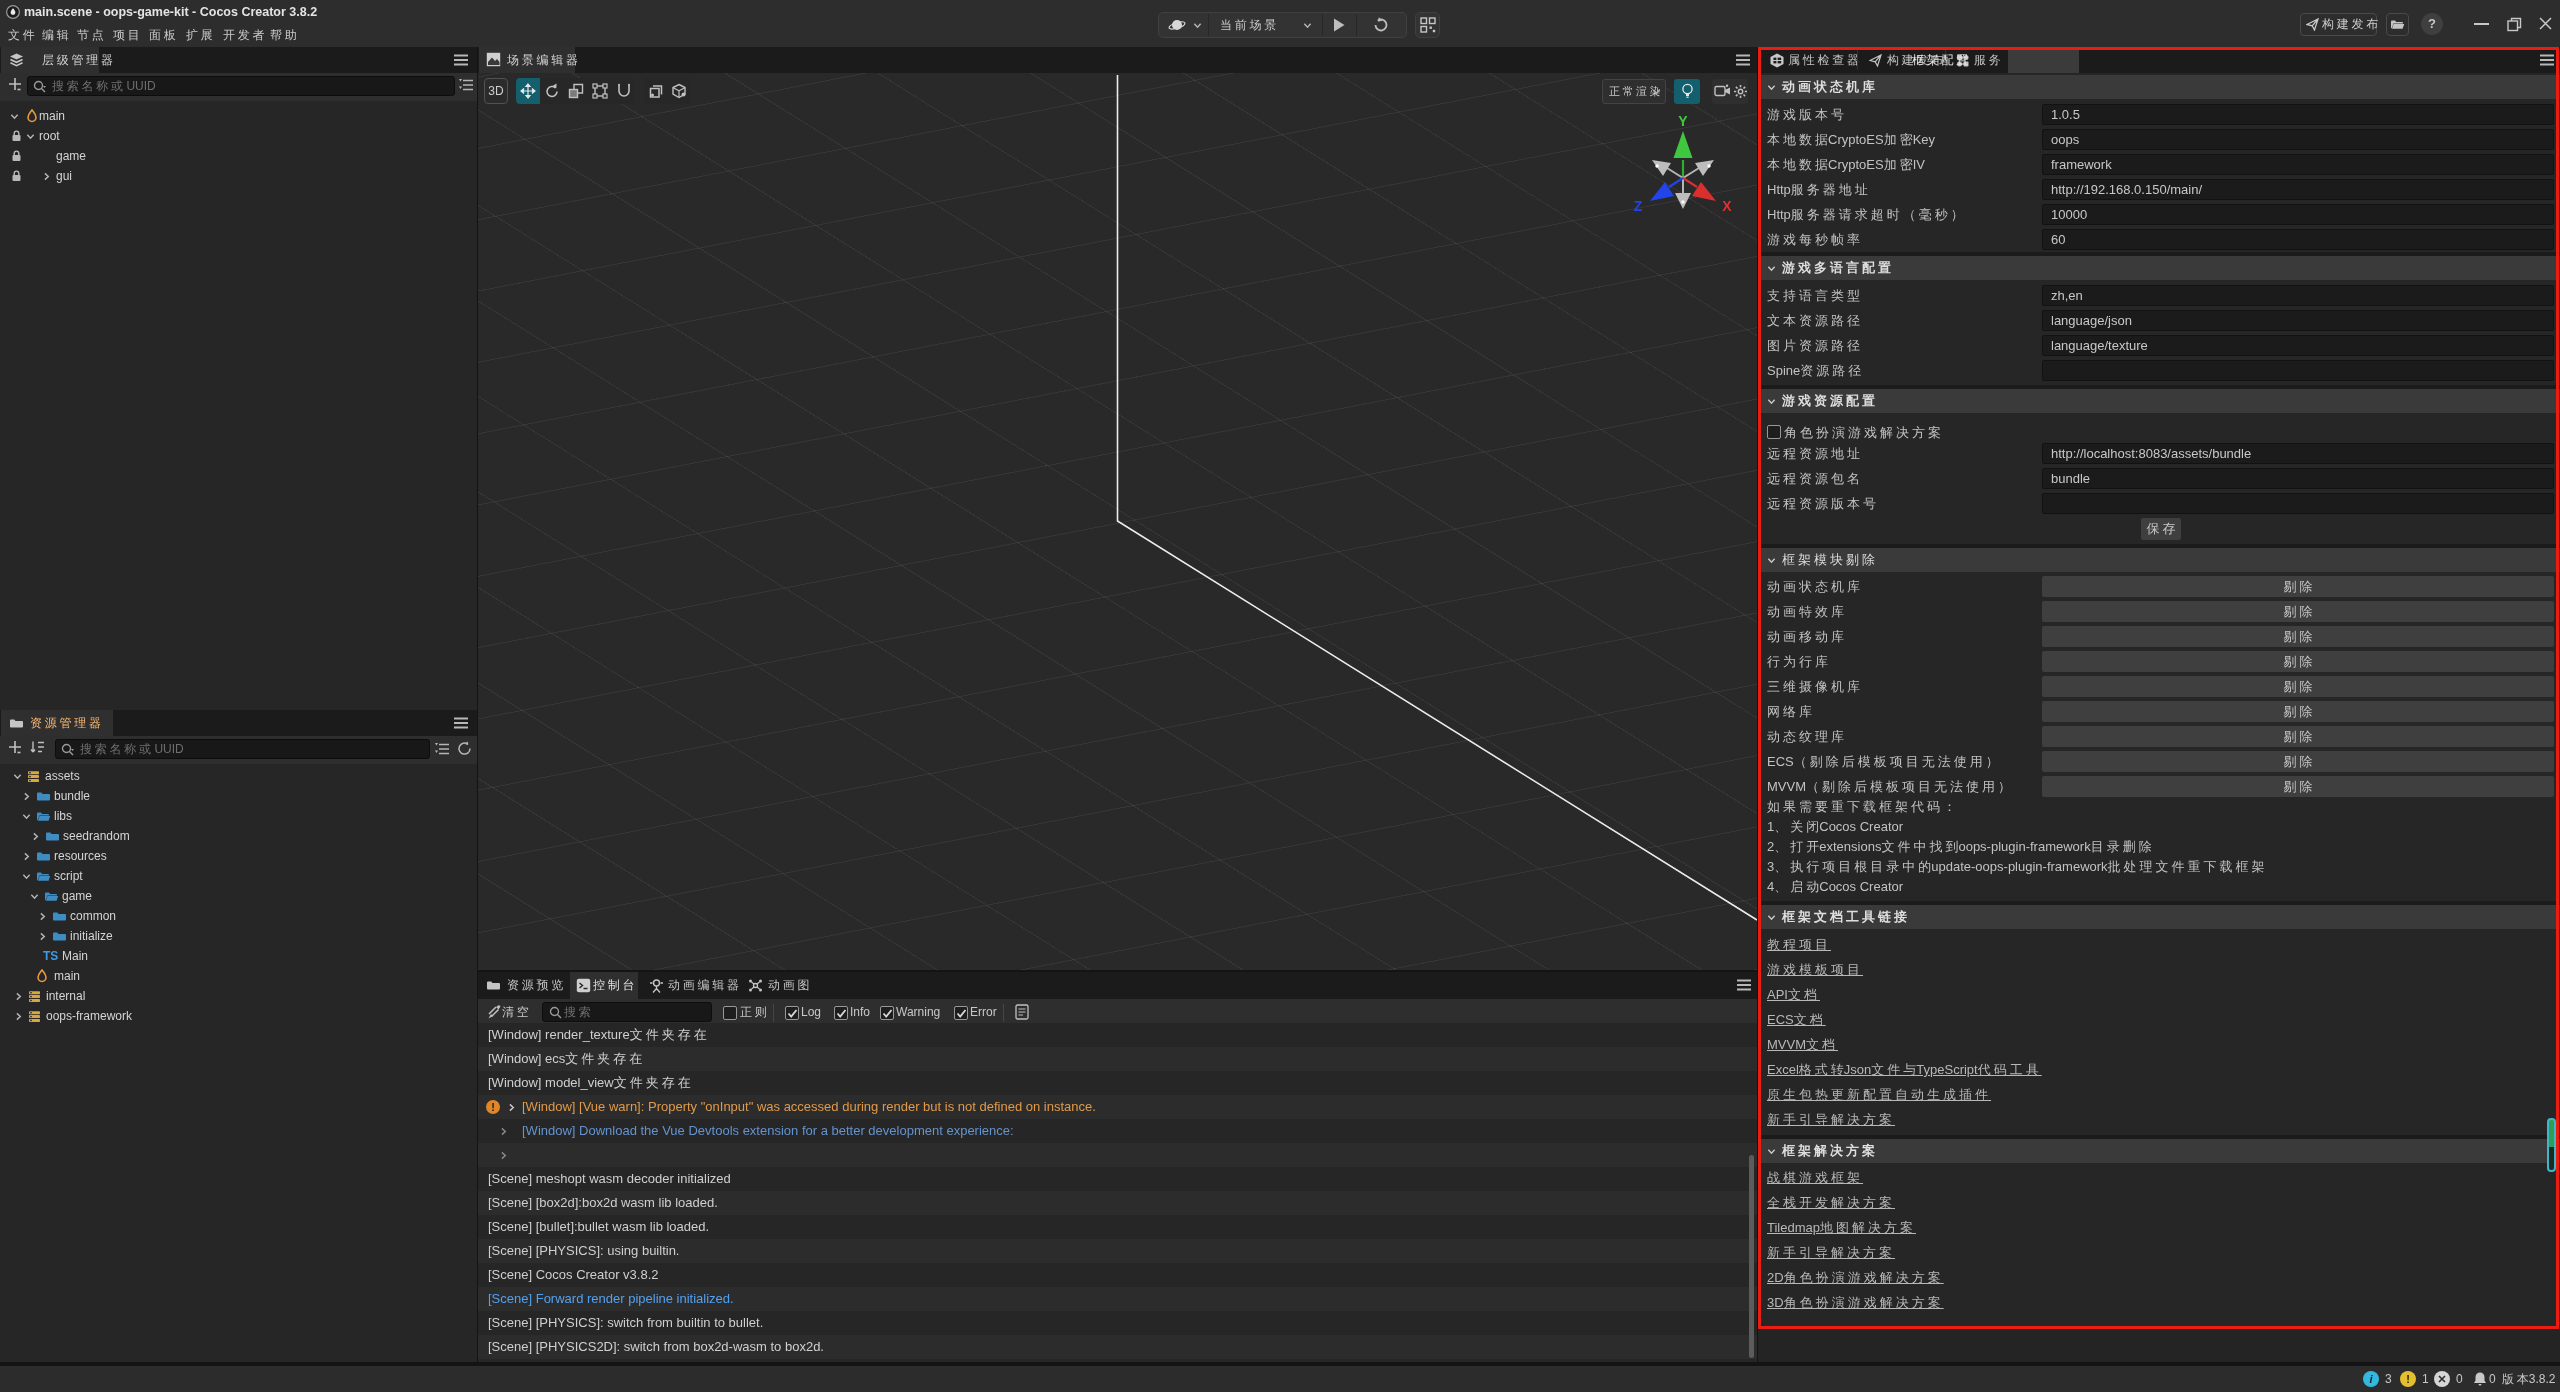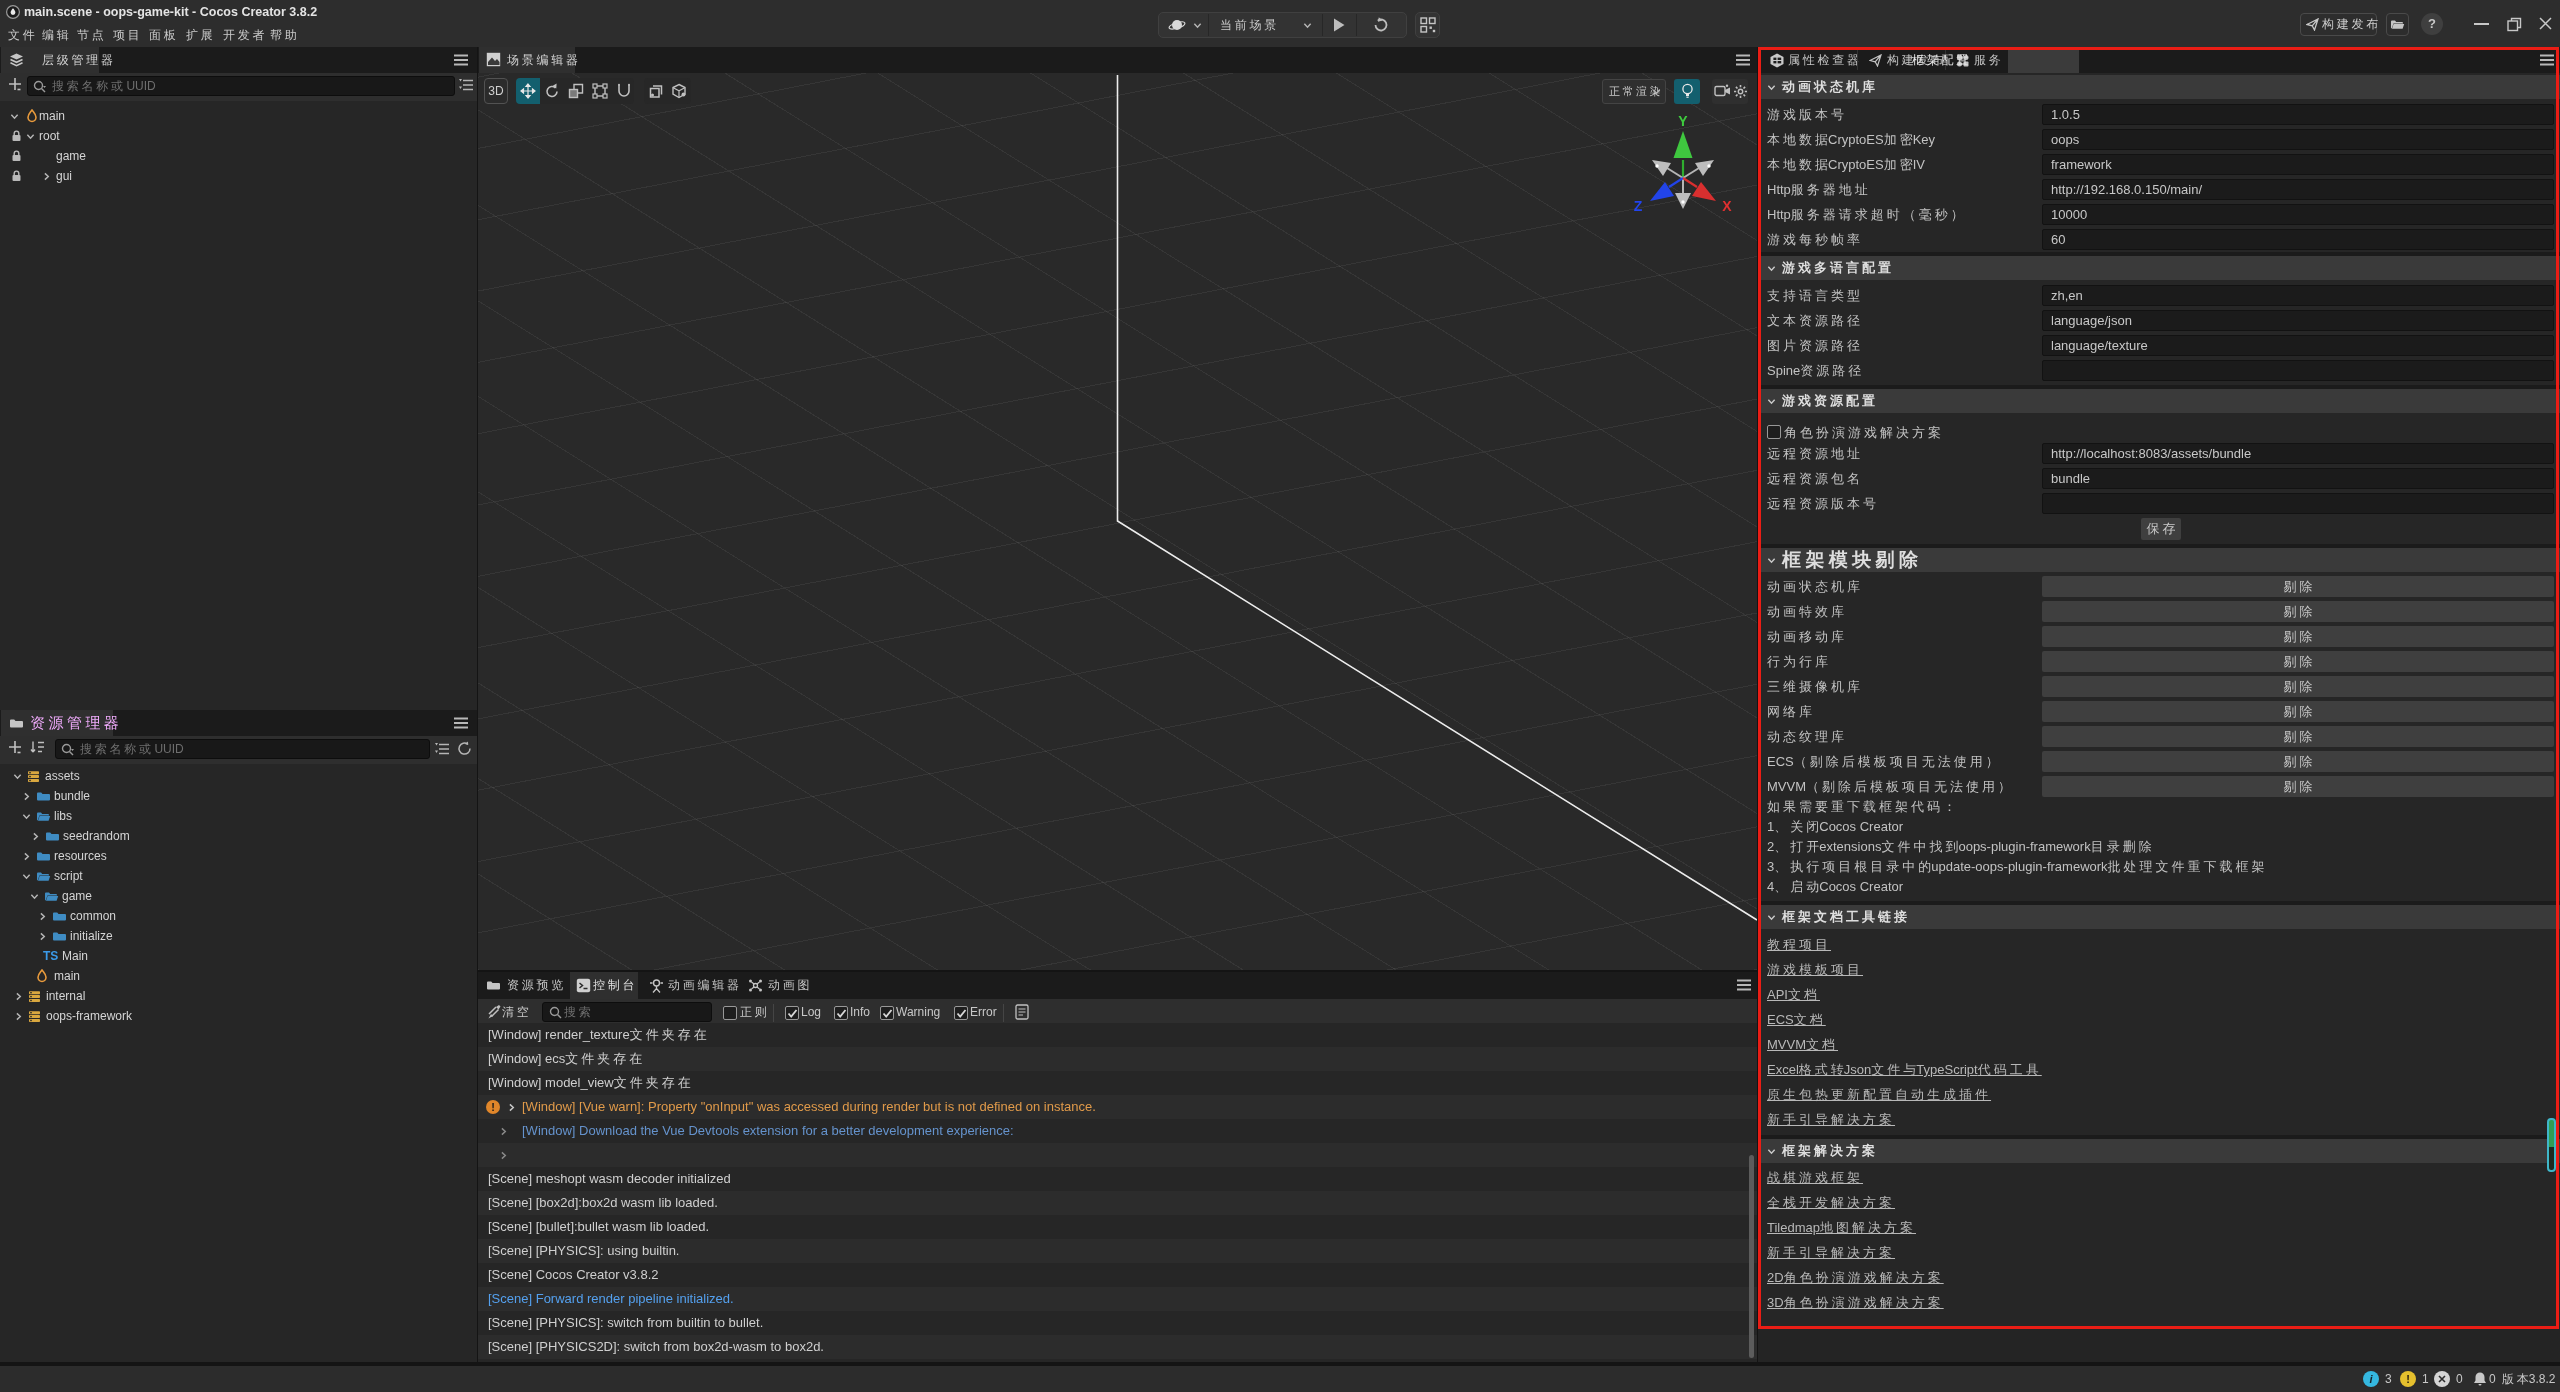--- a/index.html
+++ b/index.html
@@ -140,21 +140,21 @@
 <svg style="position:absolute;left:42px;top:172px" width="9" height="9" viewBox="0 0 10 10">
     <path d="M3.2 1.5 L7 5 L3.2 8.5" stroke="#b5b5b5" stroke-width="1.6" fill="none"></path>
   </svg>
 <div class="treetxt" style="left:56px;top:166px">gui</div>
 <div class="abs" style="left:0;top:710px;width:477px;height:652px;background:#262626"></div>
 <div class="panelhead" style="left:0;top:710px;width:477px"></div>
 <div class="tab" style="left:1px;top:710px;width:112px"></div>
 <svg style="position:absolute;left:9px;top:717px" width="15" height="13" viewBox="0 0 15 13">
     <path d="M1 3.5 a1 1 0 0 1 1-1 h3.2 l1.3 1.5 H13 a1 1 0 0 1 1 1 v4.5 a1 1 0 0 1 -1 1 H2 a1 1 0 0 1 -1-1 Z" fill="#c5c5c5"></path>
   </svg>
-<div class="abs nw" style="left:30px;top:710px;height:26px;line-height:26px;font-size:15px;color:#f0abfc"><span style="letter-spacing:.231em;margin-right:-.231em">资源管理器</span></div>
+<div class="abs nw" style="left:30px;top:710px;height:26px;line-height:26px;font-size:12px;color:#fdba74"><span style="letter-spacing:.231em;margin-right:-.231em">资源管理器</span></div>
 <svg style="position:absolute;left:453px;top:717px" width="16" height="12" viewBox="0 0 16 12">
     <path d="M1 1.5 H15 M1 6 H15 M1 10.5 H15" stroke="#b8b8b8" stroke-width="1.8"></path>
   </svg>
 <div class="abs" style="left:0;top:736px;width:477px;height:28px;background:#2e2e2e"></div>
 <div class="abs" style="left:7px;top:739px"><svg width="16" height="16" viewBox="0 0 16 16" style="">
       <path d="M8 2 V14 M2 8 H14" stroke="#c0c0c0" stroke-width="1.6"></path>
       <path d="M10.5 13.5 l3 0" stroke="#c0c0c0" stroke-width="1.6"></path>
     </svg></div>
 <div class="abs" style="left:30px;top:740px"><svg width="15" height="15" viewBox="0 0 15 15" style="">
       <path d="M3 1.5 V12 M3 12 l-2 -2.5 M3 12 l2 -2.5" stroke="#c0c0c0" stroke-width="1.4" fill="none"></path>
@@ -557,21 +557,21 @@
 <div class="finput" style="left:2042px;top:443px">http://localhost:8083/assets/bundle</div>
 <div class="abs nw flabel" style="left:1767px;top:466px"><span style="letter-spacing:.231em;margin-right:-.231em">远程资源包名</span></div>
 <div class="finput" style="left:2042px;top:468px">bundle</div>
 <div class="abs nw flabel" style="left:1767px;top:491px"><span style="letter-spacing:.231em;margin-right:-.231em">远程资源版本号</span></div>
 <div class="finput" style="left:2042px;top:493px"></div>
 <div class="abs" style="left:2141px;top:518px;width:40px;height:22px;background:#3f3f3f;border-radius:2px;text-align:center;line-height:22px;font-size:13px;color:#c8c8c8"><span style="letter-spacing:.231em;margin-right:-.231em">保存</span></div>
 <div class="sect" style="left:1758px;top:548px;width:802px"></div>
 <svg style="position:absolute;left:1767px;top:556px" width="9" height="9" viewBox="0 0 10 10">
     <path d="M1.5 3 L5 6.8 L8.5 3" stroke="#c8c8c8" stroke-width="1.6" fill="none"></path>
   </svg>
-<div class="abs nw" style="left:1782px;top:548px;line-height:24px;font-weight:bold;color:#dedede;font-size:19px"><span style="letter-spacing:.231em;margin-right:-.231em">框架模块剔除</span></div>
+<div class="abs nw" style="left:1782px;top:548px;line-height:24px;font-weight:normal;color:#dedede;font-size:13px"><span style="letter-spacing:.231em;margin-right:-.231em">框架模块剔除</span></div>
 <div class="abs nw flabel" style="left:1767px;top:574px"><span style="letter-spacing:.231em;margin-right:-.231em">动画状态机库</span></div>
 <div class="fbtn" style="left:2042px;top:576px"><span style="letter-spacing:.231em;margin-right:-.231em">剔除</span></div>
 <div class="abs nw flabel" style="left:1767px;top:599px"><span style="letter-spacing:.231em;margin-right:-.231em">动画特效库</span></div>
 <div class="fbtn" style="left:2042px;top:601px"><span style="letter-spacing:.231em;margin-right:-.231em">剔除</span></div>
 <div class="abs nw flabel" style="left:1767px;top:624px"><span style="letter-spacing:.231em;margin-right:-.231em">动画移动库</span></div>
 <div class="fbtn" style="left:2042px;top:626px"><span style="letter-spacing:.231em;margin-right:-.231em">剔除</span></div>
 <div class="abs nw flabel" style="left:1767px;top:649px"><span style="letter-spacing:.231em;margin-right:-.231em">行为行库</span></div>
 <div class="fbtn" style="left:2042px;top:651px"><span style="letter-spacing:.231em;margin-right:-.231em">剔除</span></div>
 <div class="abs nw flabel" style="left:1767px;top:674px"><span style="letter-spacing:.231em;margin-right:-.231em">三维摄像机库</span></div>
 <div class="fbtn" style="left:2042px;top:676px"><span style="letter-spacing:.231em;margin-right:-.231em">剔除</span></div>

